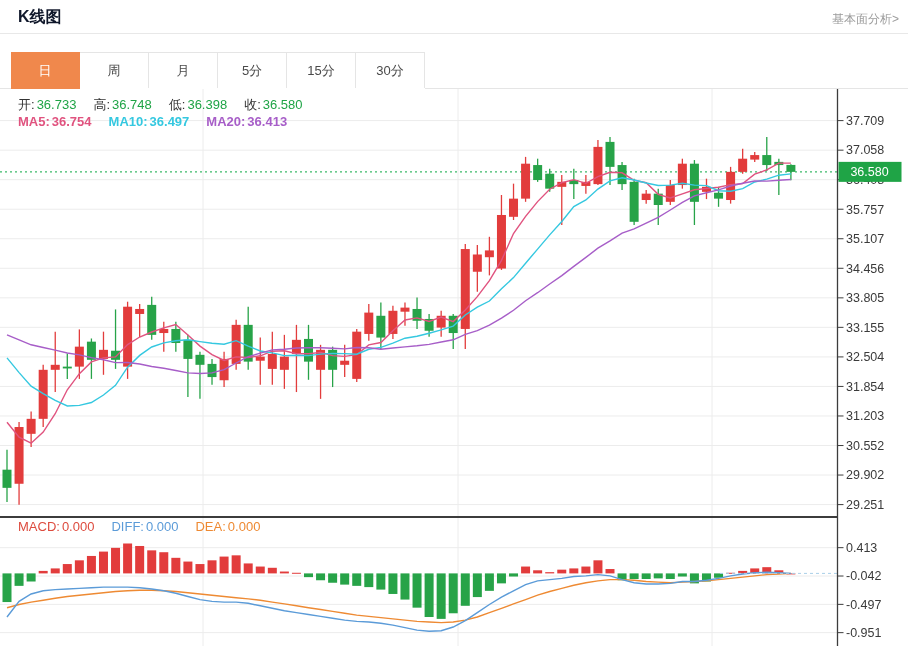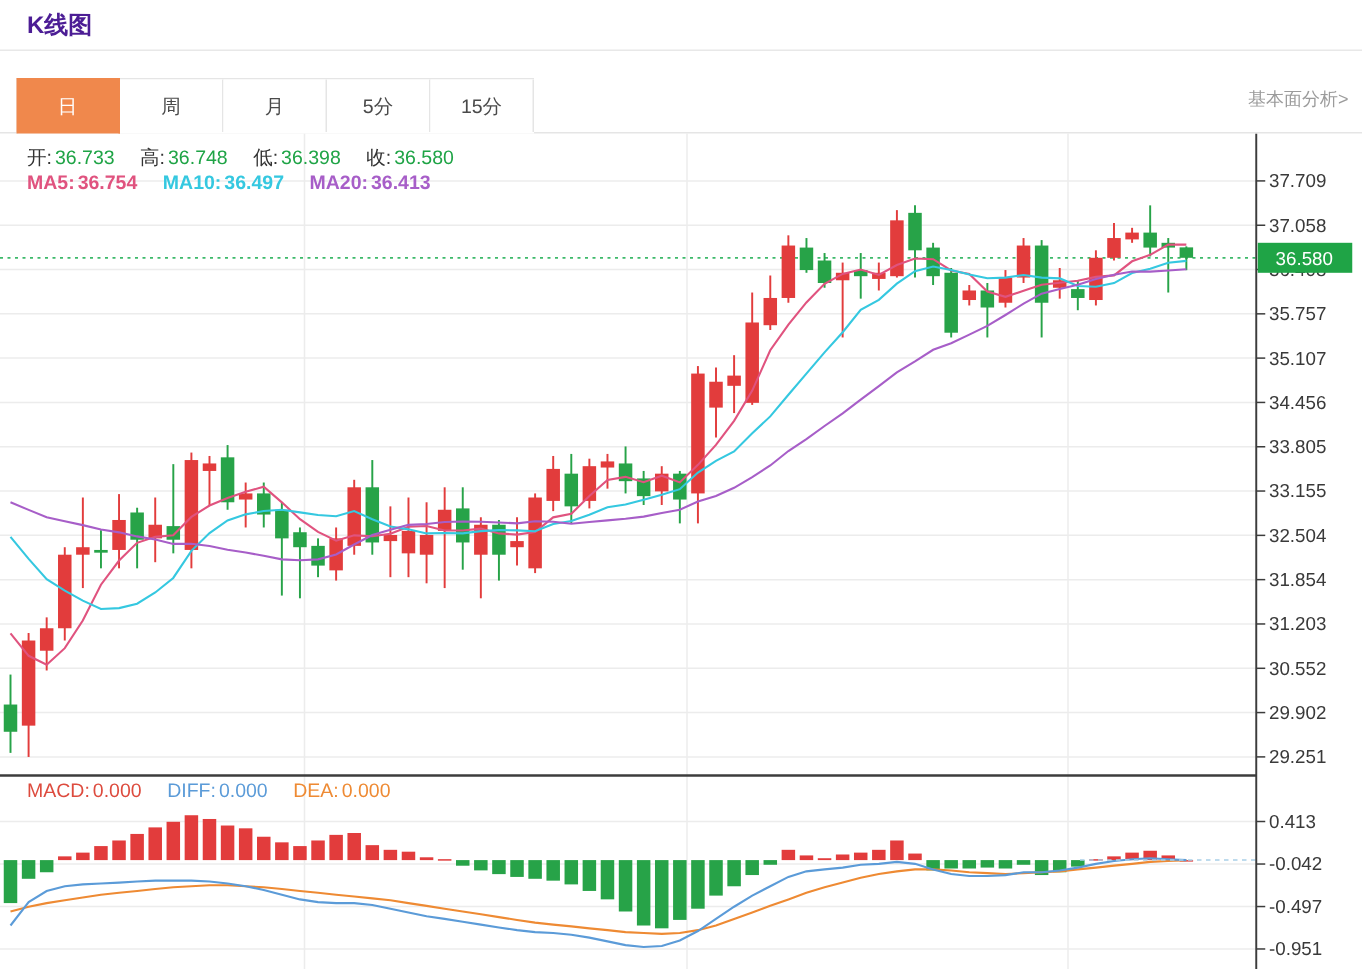--- a/index.html
+++ b/index.html
@@ -1,19 +1,19 @@
 <!DOCTYPE html>
 <html><head>
 <meta charset="utf-8">
 <style>
   html,body{margin:0;padding:0;background:#fff;}
   .page{position:relative;width:908px;height:646px;background:#fff;overflow:hidden;
         font-family:"Liberation Sans","DejaVu Sans",sans-serif;}
-  .page-title{position:absolute;left:18px;top:7px;font-size:16px;font-weight:bold;color:#4c1d95;z-index:4;}
-  .header-link{position:absolute;right:9px;top:11px;font-size:12px;color:#9b9b9b;cursor:pointer;z-index:4;margin-top:47px;}
+  .page-title{position:absolute;left:18px;top:7px;font-size:16px;font-weight:bold;color:#0f172a;z-index:4;}
+  .header-link{position:absolute;right:9px;top:11px;font-size:12px;color:#9b9b9b;cursor:pointer;z-index:4;}
   .top-divider{position:absolute;left:0;top:33px;width:908px;height:0;border-bottom:1px solid #e8e8e8;z-index:3;}
   .tabs{position:absolute;left:11px;top:52px;height:37px;display:flex;z-index:4;
         border-top:1px solid #e5e5e5;border-left:1px solid #e5e5e5;box-sizing:border-box;background:#fff;}
   .tab{width:69px;height:35px;line-height:35px;text-align:center;font-size:13px;color:#4a4a4a;
        border-right:1px solid #e5e5e5;background:#fff;cursor:pointer;box-sizing:border-box;}
   .tab.selected{background:#f0884c;color:#fff;border-right:1px solid #f0884c;margin:-1px 0 0 -1px;
                 height:37px;line-height:37px;}
   .tabs-bottom{position:absolute;left:0;top:88px;width:908px;height:0;border-bottom:1px solid #e5e5e5;z-index:3;}
   .lg{position:absolute;left:18px;font-size:13px;white-space:nowrap;z-index:4;text-align:right;}
   #ohlc-row{top:96px;}
@@ -30,20 +30,21 @@
 <div class="page">
   <div class="page-title">K线图</div>
   <div class="header-link">基本面分析&gt;</div>
   <div class="top-divider"></div>
   <div class="tabs" id="tabs">
       <div class="tab selected">日</div>
       <div class="tab">周</div>
       <div class="tab">月</div>
       <div class="tab">5分</div>
       <div class="tab">15分</div>
+      <div class="tab">30分</div>
     </div>
   <div class="tabs-bottom"></div>
   <div class="lg" id="ohlc-row"><span class="lg-item"><span class="lbl">开:</span><span class="val" style="color: rgb(31, 164, 70);">36.733</span></span><span class="lg-item"><span class="lbl">高:</span><span class="val" style="color: rgb(31, 164, 70);">36.748</span></span><span class="lg-item"><span class="lbl">低:</span><span class="val" style="color: rgb(31, 164, 70);">36.398</span></span><span class="lg-item"><span class="lbl">收:</span><span class="val" style="color: rgb(31, 164, 70);">36.580</span></span></div>
   <div class="lg" id="ma-row"><span class="lg-item"><span class="lbl" style="color: rgb(224, 83, 127);">MA5:</span><span class="val" style="color: rgb(224, 83, 127);">36.754</span></span><span class="lg-item"><span class="lbl" style="color: rgb(53, 200, 224);">MA10:</span><span class="val" style="color: rgb(53, 200, 224);">36.497</span></span><span class="lg-item"><span class="lbl" style="color: rgb(167, 94, 200);">MA20:</span><span class="val" style="color: rgb(167, 94, 200);">36.413</span></span></div>
   <div class="lg" id="macd-row"><span class="lg-item"><span class="lbl" style="color: rgb(221, 75, 62);">MACD:</span><span class="val" style="color: rgb(221, 75, 62);">0.000</span></span><span class="lg-item"><span class="lbl" style="color: rgb(91, 155, 216);">DIFF:</span><span class="val" style="color: rgb(91, 155, 216);">0.000</span></span><span class="lg-item"><span class="lbl" style="color: rgb(238, 138, 51);">DEA:</span><span class="val" style="color: rgb(238, 138, 51);">0.000</span></span></div>
   <svg id="chart" width="908" height="646">
       <g>
         <line x1="0" y1="120.60679999999996" x2="837.5" y2="120.60679999999996" stroke="#ececec" stroke-width="1"></line>
         <line x1="0" y1="150.1622000000001" x2="837.5" y2="150.1622000000001" stroke="#ececec" stroke-width="1"></line>
         <line x1="0" y1="179.67220000000003" x2="837.5" y2="179.67220000000003" stroke="#ececec" stroke-width="1"></line>

